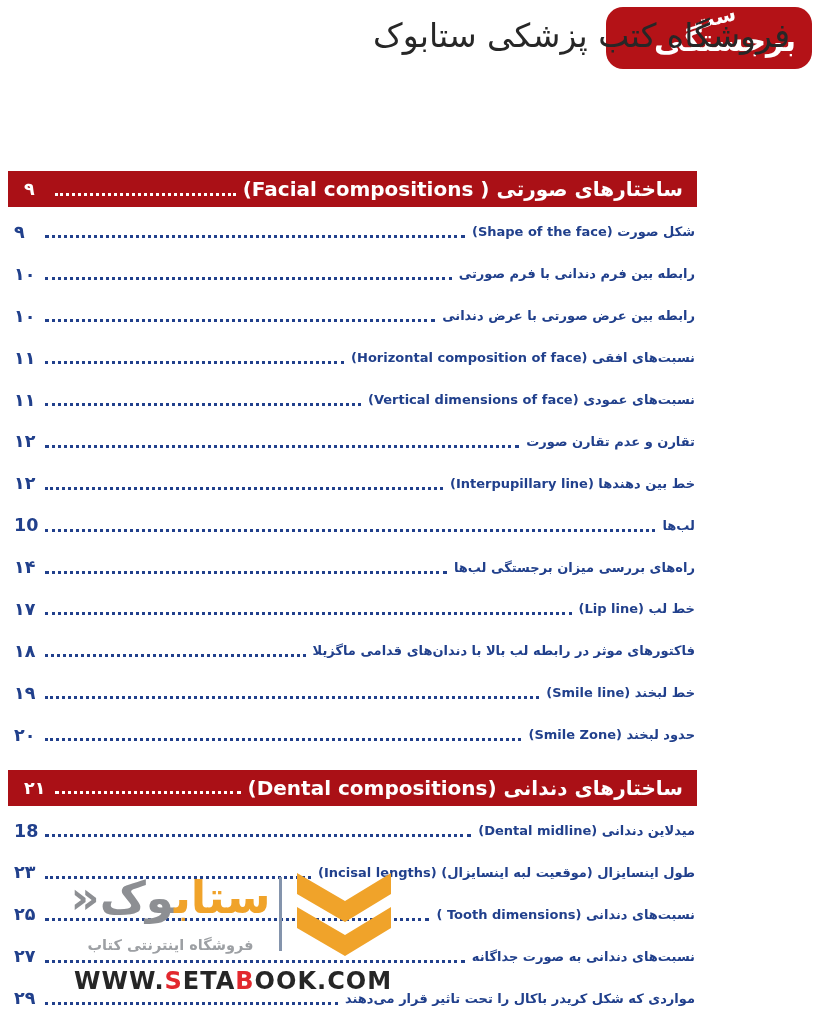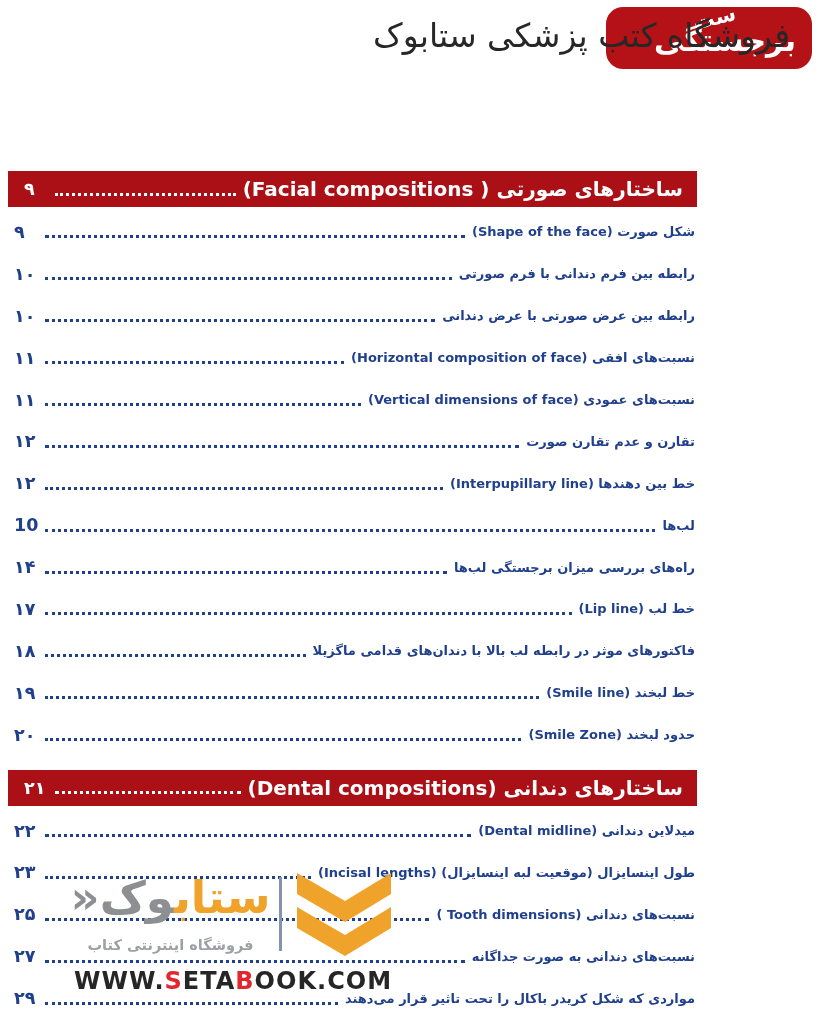--- a/index.html
+++ b/index.html
@@ -142,21 +142,21 @@
         <span class="pnum">۲۰</span>
       </div>
       <div class="row bar second">
         <span class="label">ساختارهای دندانی (Dental compositions)</span>
         <span class="dots"></span>
         <span class="pnum">۲۱</span>
       </div>
       <div class="row">
         <span class="label">میدلاین دندانی (Dental midline)</span>
         <span class="dots"></span>
-        <span class="pnum">۲۲</span>
+        <span class="pnum">18</span>
       </div>
       <div class="row">
         <span class="label">طول اینسایزال (موقعیت لبه اینسایزال) (Incisal lengths)</span>
         <span class="dots"></span>
         <span class="pnum">۲۳</span>
       </div>
       <div class="row">
         <span class="label">نسبت‌های دندانی (Tooth dimensions )</span>
         <span class="dots"></span>
         <span class="pnum">۲۵</span>

